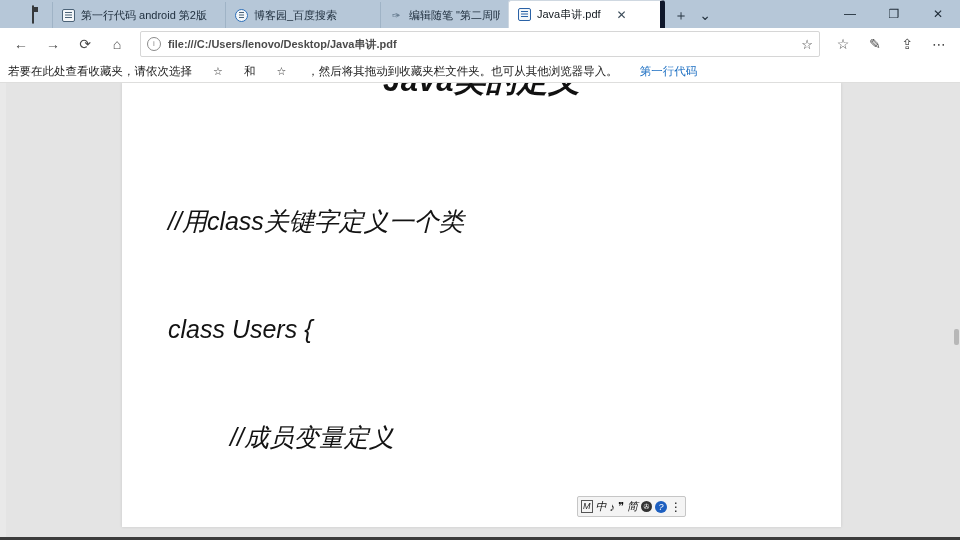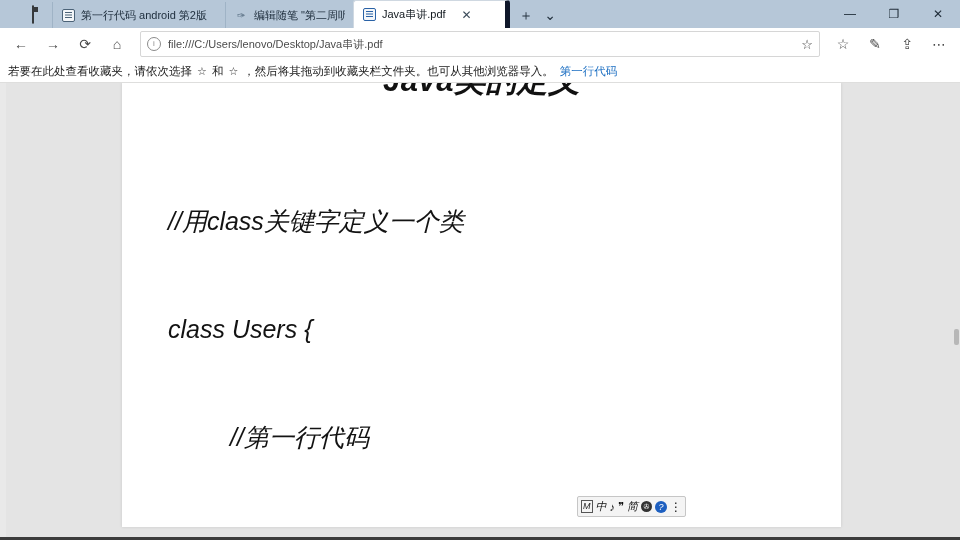--- a/index.html
+++ b/index.html
@@ -161,31 +161,31 @@
     display: flex; align-items: center; padding: 0 6px; gap: 7px;
     min-width: 0;
   }
   .url-info {
     width: 12px; height: 12px; border: 1px solid #8b8b8b; border-radius: 50%;
     font-size: 8px; line-height: 11px; text-align: center; color: #8b8b8b;
     flex: 0 0 12px;
   }
   .url-text {
     font-size: 11px; color: #4b4b4b; white-space: nowrap;
-    overflow: hidden; text-overflow: ellipsis; flex: 1 1 auto;
+    overflow: hidden; text-overflow: ellipsis; flex: 1 1 auto; font-weight: bold;
   }
   .url-star { font-size: 13px; color: #3a3a3a; flex: 0 0 auto; }
   .tb-right { display: flex; align-items: center; gap: 2px; }
 
   
   .bookmarks {
     height: 22px; flex: 0 0 22px;
     background: #ffffff;
     display: flex; align-items: center;
-    padding: 0 8px; gap: 0;
+    padding: 0 8px; gap: 16px;
     font-size: 11.5px; color: #1b1b1b;
     border-bottom: 1px solid #dededd;
     white-space: nowrap;
   }
   .bm-star { font-size: 11px; color: #3a3a3a; }
   .bm-link { color: #1b6ec2; margin-left: 6px; }
 
   
   .content {
     flex: 1 1 auto; position: relative;
@@ -295,20 +295,24 @@
         <span class="sysicon"><span class="ic-tab-aside"></span></span>
       </div>
 
       <div class="tabs">
 
         <div class="tab" style="width:173px;">
           <span class="tab-favicon"></span>
           <span class="tab-label">第一行代码 android 第2版</span>
         </div>
 
+        <div class="tab" style="width:155px;">
+          <span class="tab-favicon blog"></span>
+          <span class="tab-label">博客园_百度搜索</span>
+        </div>
 
         <div class="tab" style="width:128px;">
           <span class="tab-favicon note">✑</span>
           <span class="tab-label">编辑随笔 "第二周听课总结</span>
         </div>
 
         <div class="tab active" style="width:157px;">
           <span class="tab-favicon pdf"></span>
           <span class="tab-label">Java串讲.pdf</span>
           <span class="tab-close">✕</span>
@@ -361,21 +365,21 @@
       <div class="left-strip"></div>
 
       <div class="pdf-page">
         <div class="pdf-inner">
 
           <div class="pdf-title">Java类的定义</div>
 
           <div class="code">
             <span class="ln">//用class关键字定义一个类</span>
             <span class="ln">class Users {</span>
-            <span class="ln ind1">//第一行代码</span>
+            <span class="ln ind1">//成员变量定义</span>
             
             
             
             
             
             
             
             
           </div>
 

